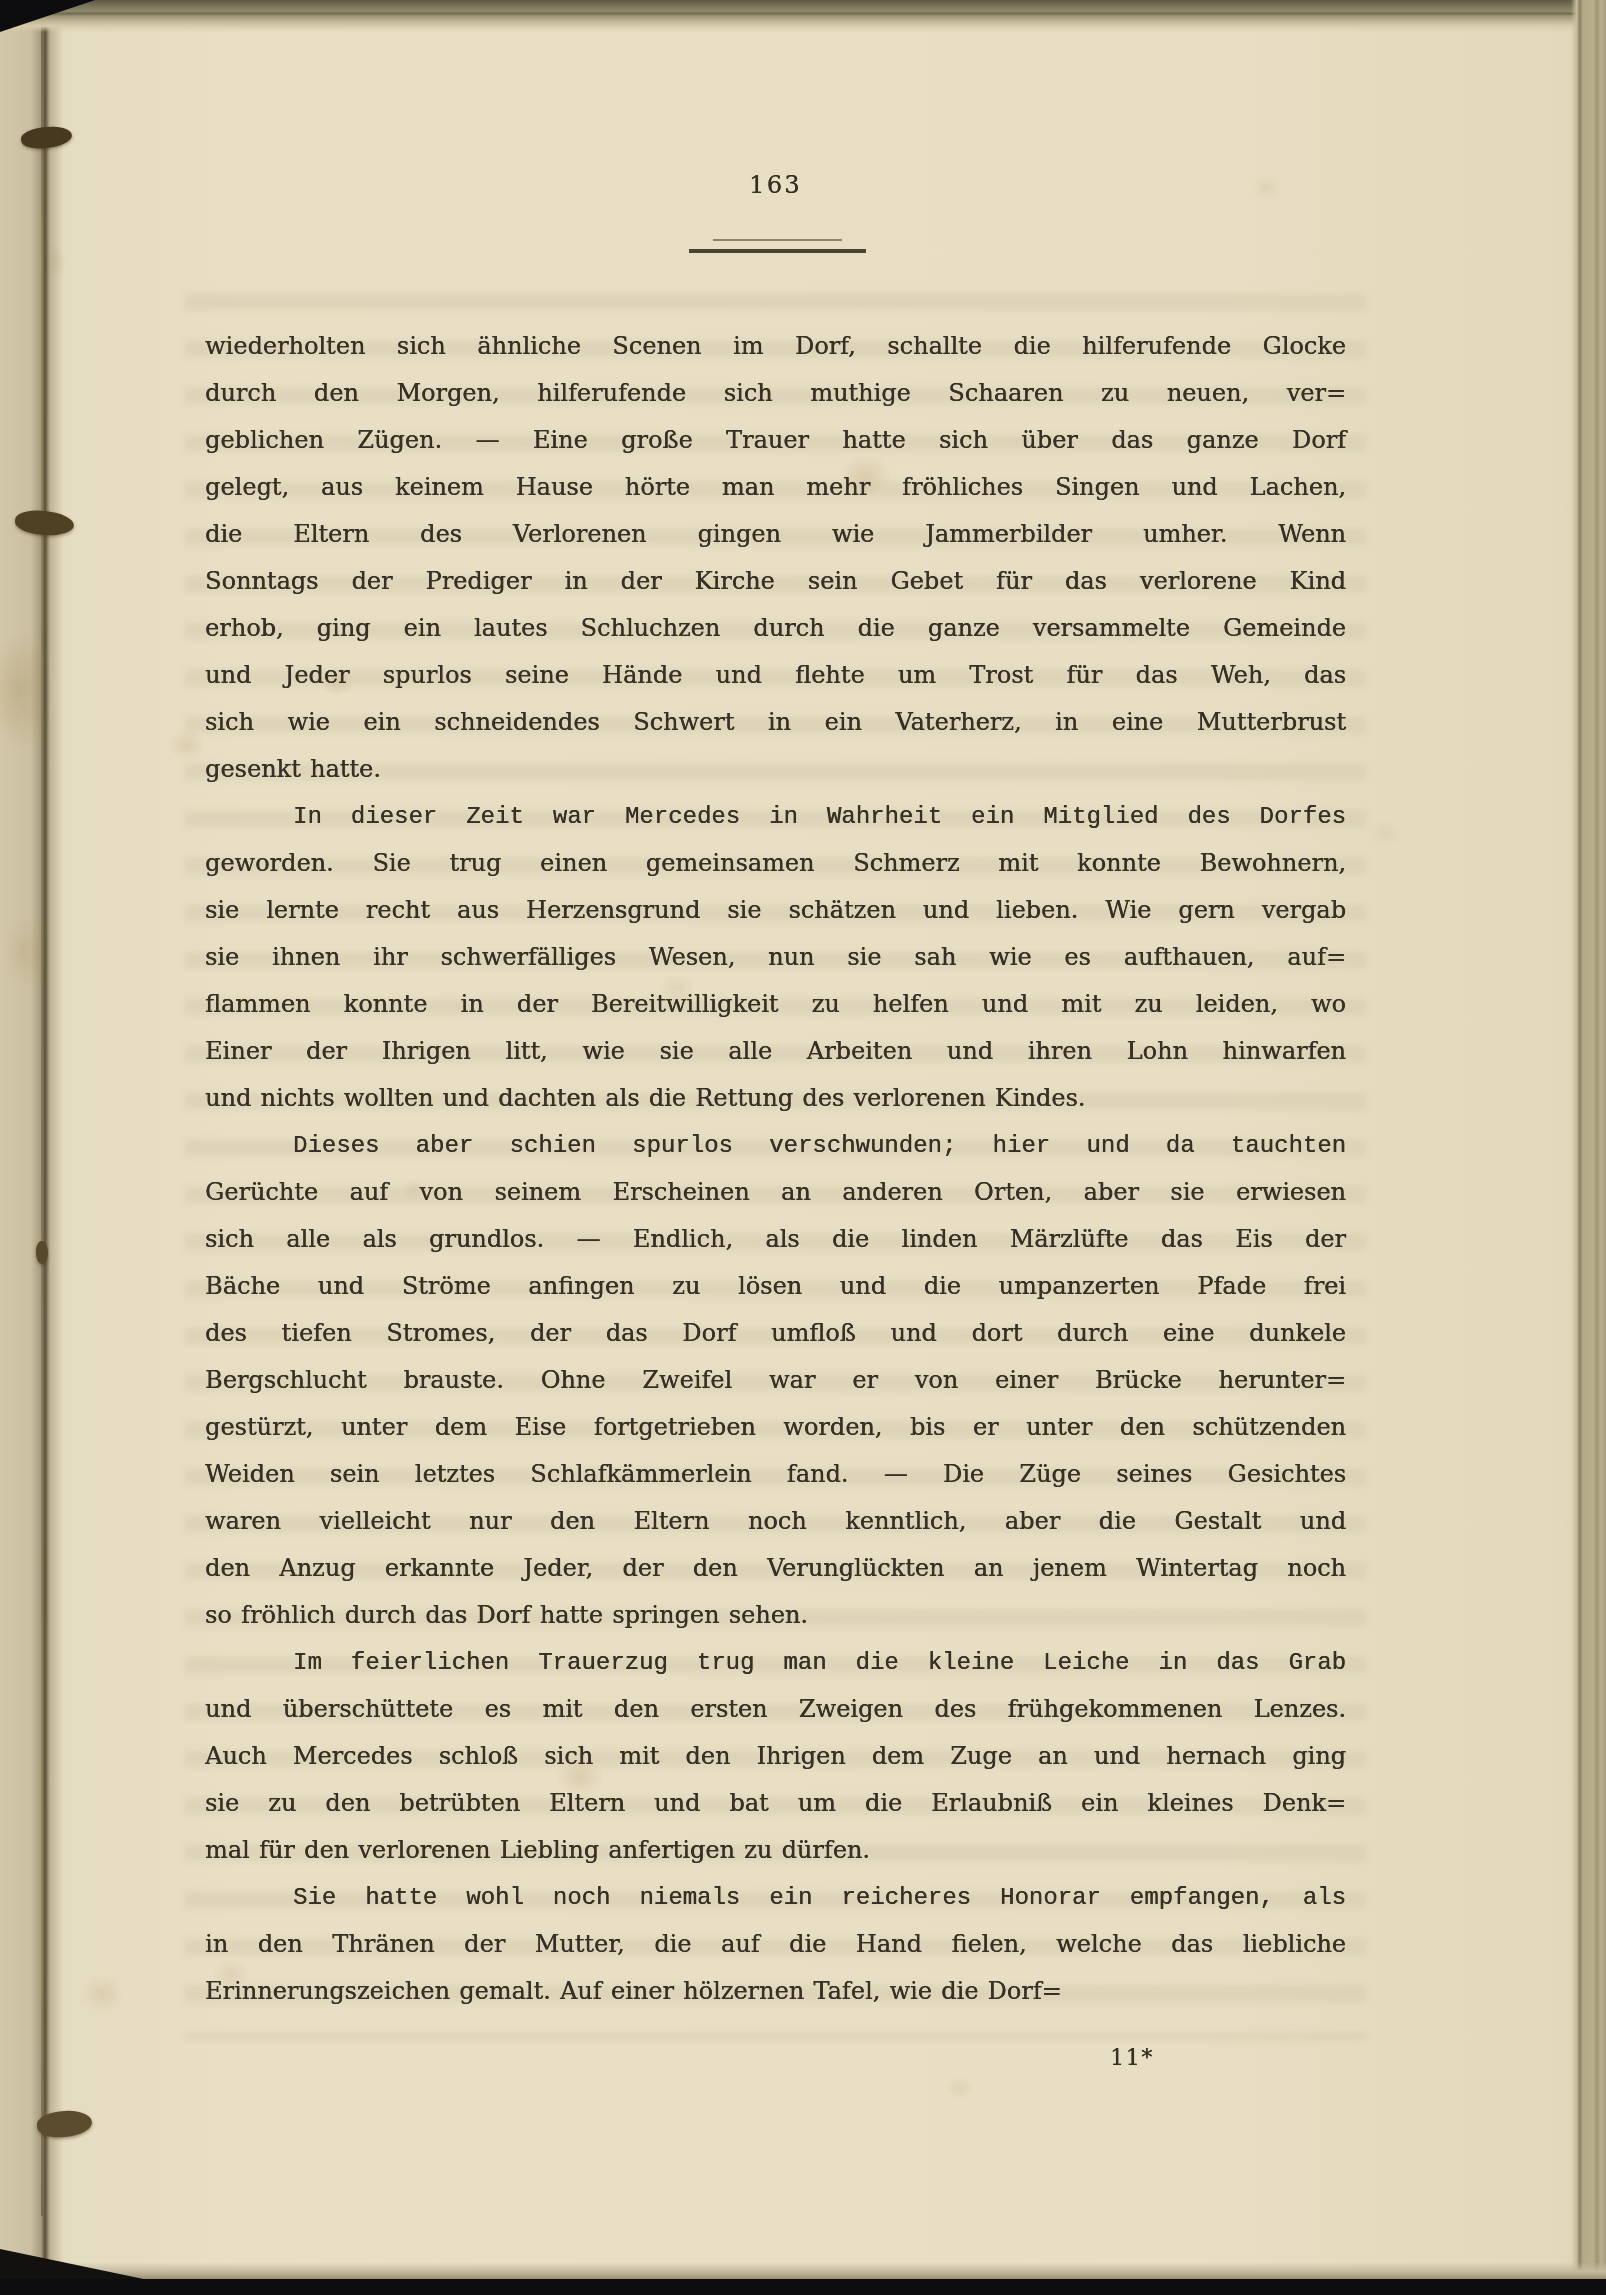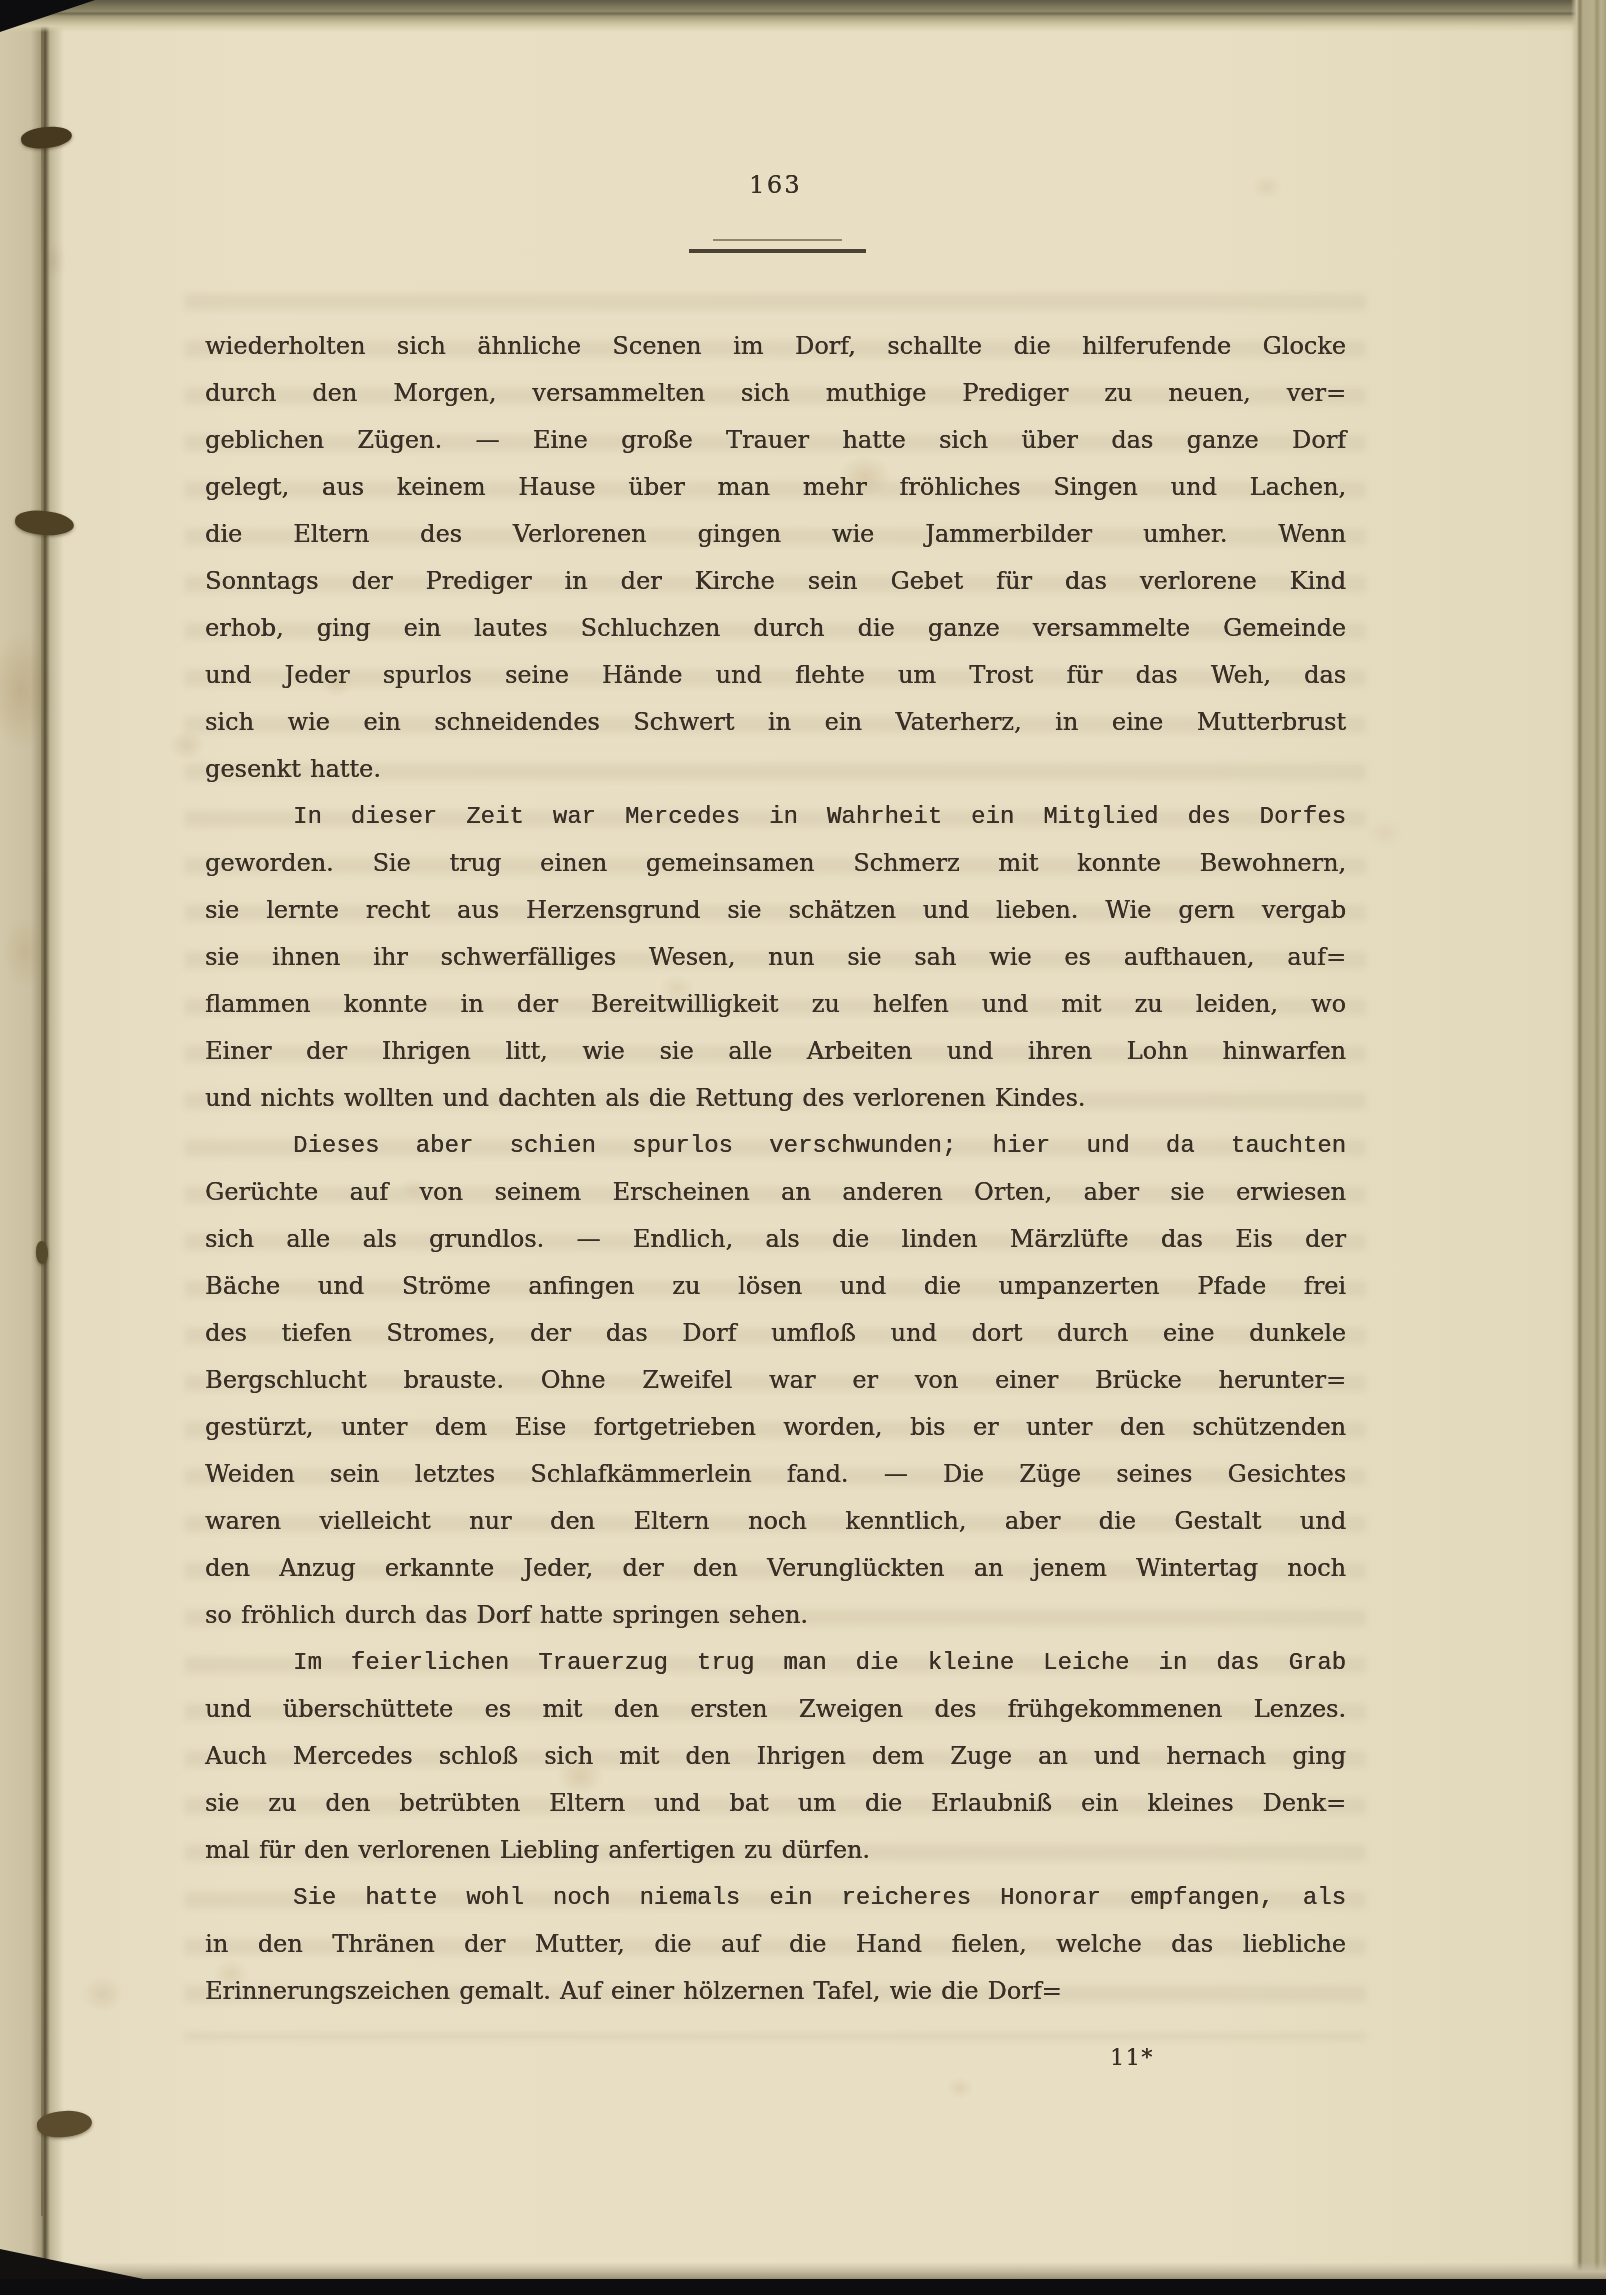--- a/index.html
+++ b/index.html
@@ -163,23 +163,23 @@
   <div id="page-bottom-shadow"></div>
   <div id="bottom-left-wedge"></div>
   <div id="page-bottom-edge"></div>
 
   <div id="page-number">163</div>
   <div id="header-rule-thin"></div>
   <div id="header-rule-thick"></div>
 
   <div id="text-block">
       <div class="ln">wiederholten sich ähnliche Scenen im Dorf, schallte die hilferufende Glocke</div>
-      <div class="ln">durch den Morgen, versammelten sich muthige Prediger zu neuen, ver=</div>
+      <div class="ln">durch den Morgen, hilferufende sich muthige Schaaren zu neuen, ver=</div>
       <div class="ln">geblichen Zügen. — Eine große Trauer hatte sich über das ganze Dorf</div>
-      <div class="ln">gelegt, aus keinem Hause über man mehr fröhliches Singen und Lachen,</div>
+      <div class="ln">gelegt, aus keinem Hause hörte man mehr fröhliches Singen und Lachen,</div>
       <div class="ln">die Eltern des Verlorenen gingen wie Jammerbilder umher. Wenn</div>
       <div class="ln">Sonntags der Prediger in der Kirche sein Gebet für das verlorene Kind</div>
       <div class="ln">erhob, ging ein lautes Schluchzen durch die ganze versammelte Gemeinde</div>
       <div class="ln">und Jeder spurlos seine Hände und flehte um Trost für das Weh, das</div>
       <div class="ln">sich wie ein schneidendes Schwert in ein Vaterherz, in eine Mutterbrust</div>
       <div class="ln last">gesenkt hatte.</div>
       <div class="ln indent">In dieser Zeit war Mercedes in Wahrheit ein Mitglied des Dorfes</div>
       <div class="ln">geworden. Sie trug einen gemeinsamen Schmerz mit konnte Bewohnern,</div>
       <div class="ln">sie lernte recht aus Herzensgrund sie schätzen und lieben. Wie gern vergab</div>
       <div class="ln">sie ihnen ihr schwerfälliges Wesen, nun sie sah wie es aufthauen, auf=</div>

